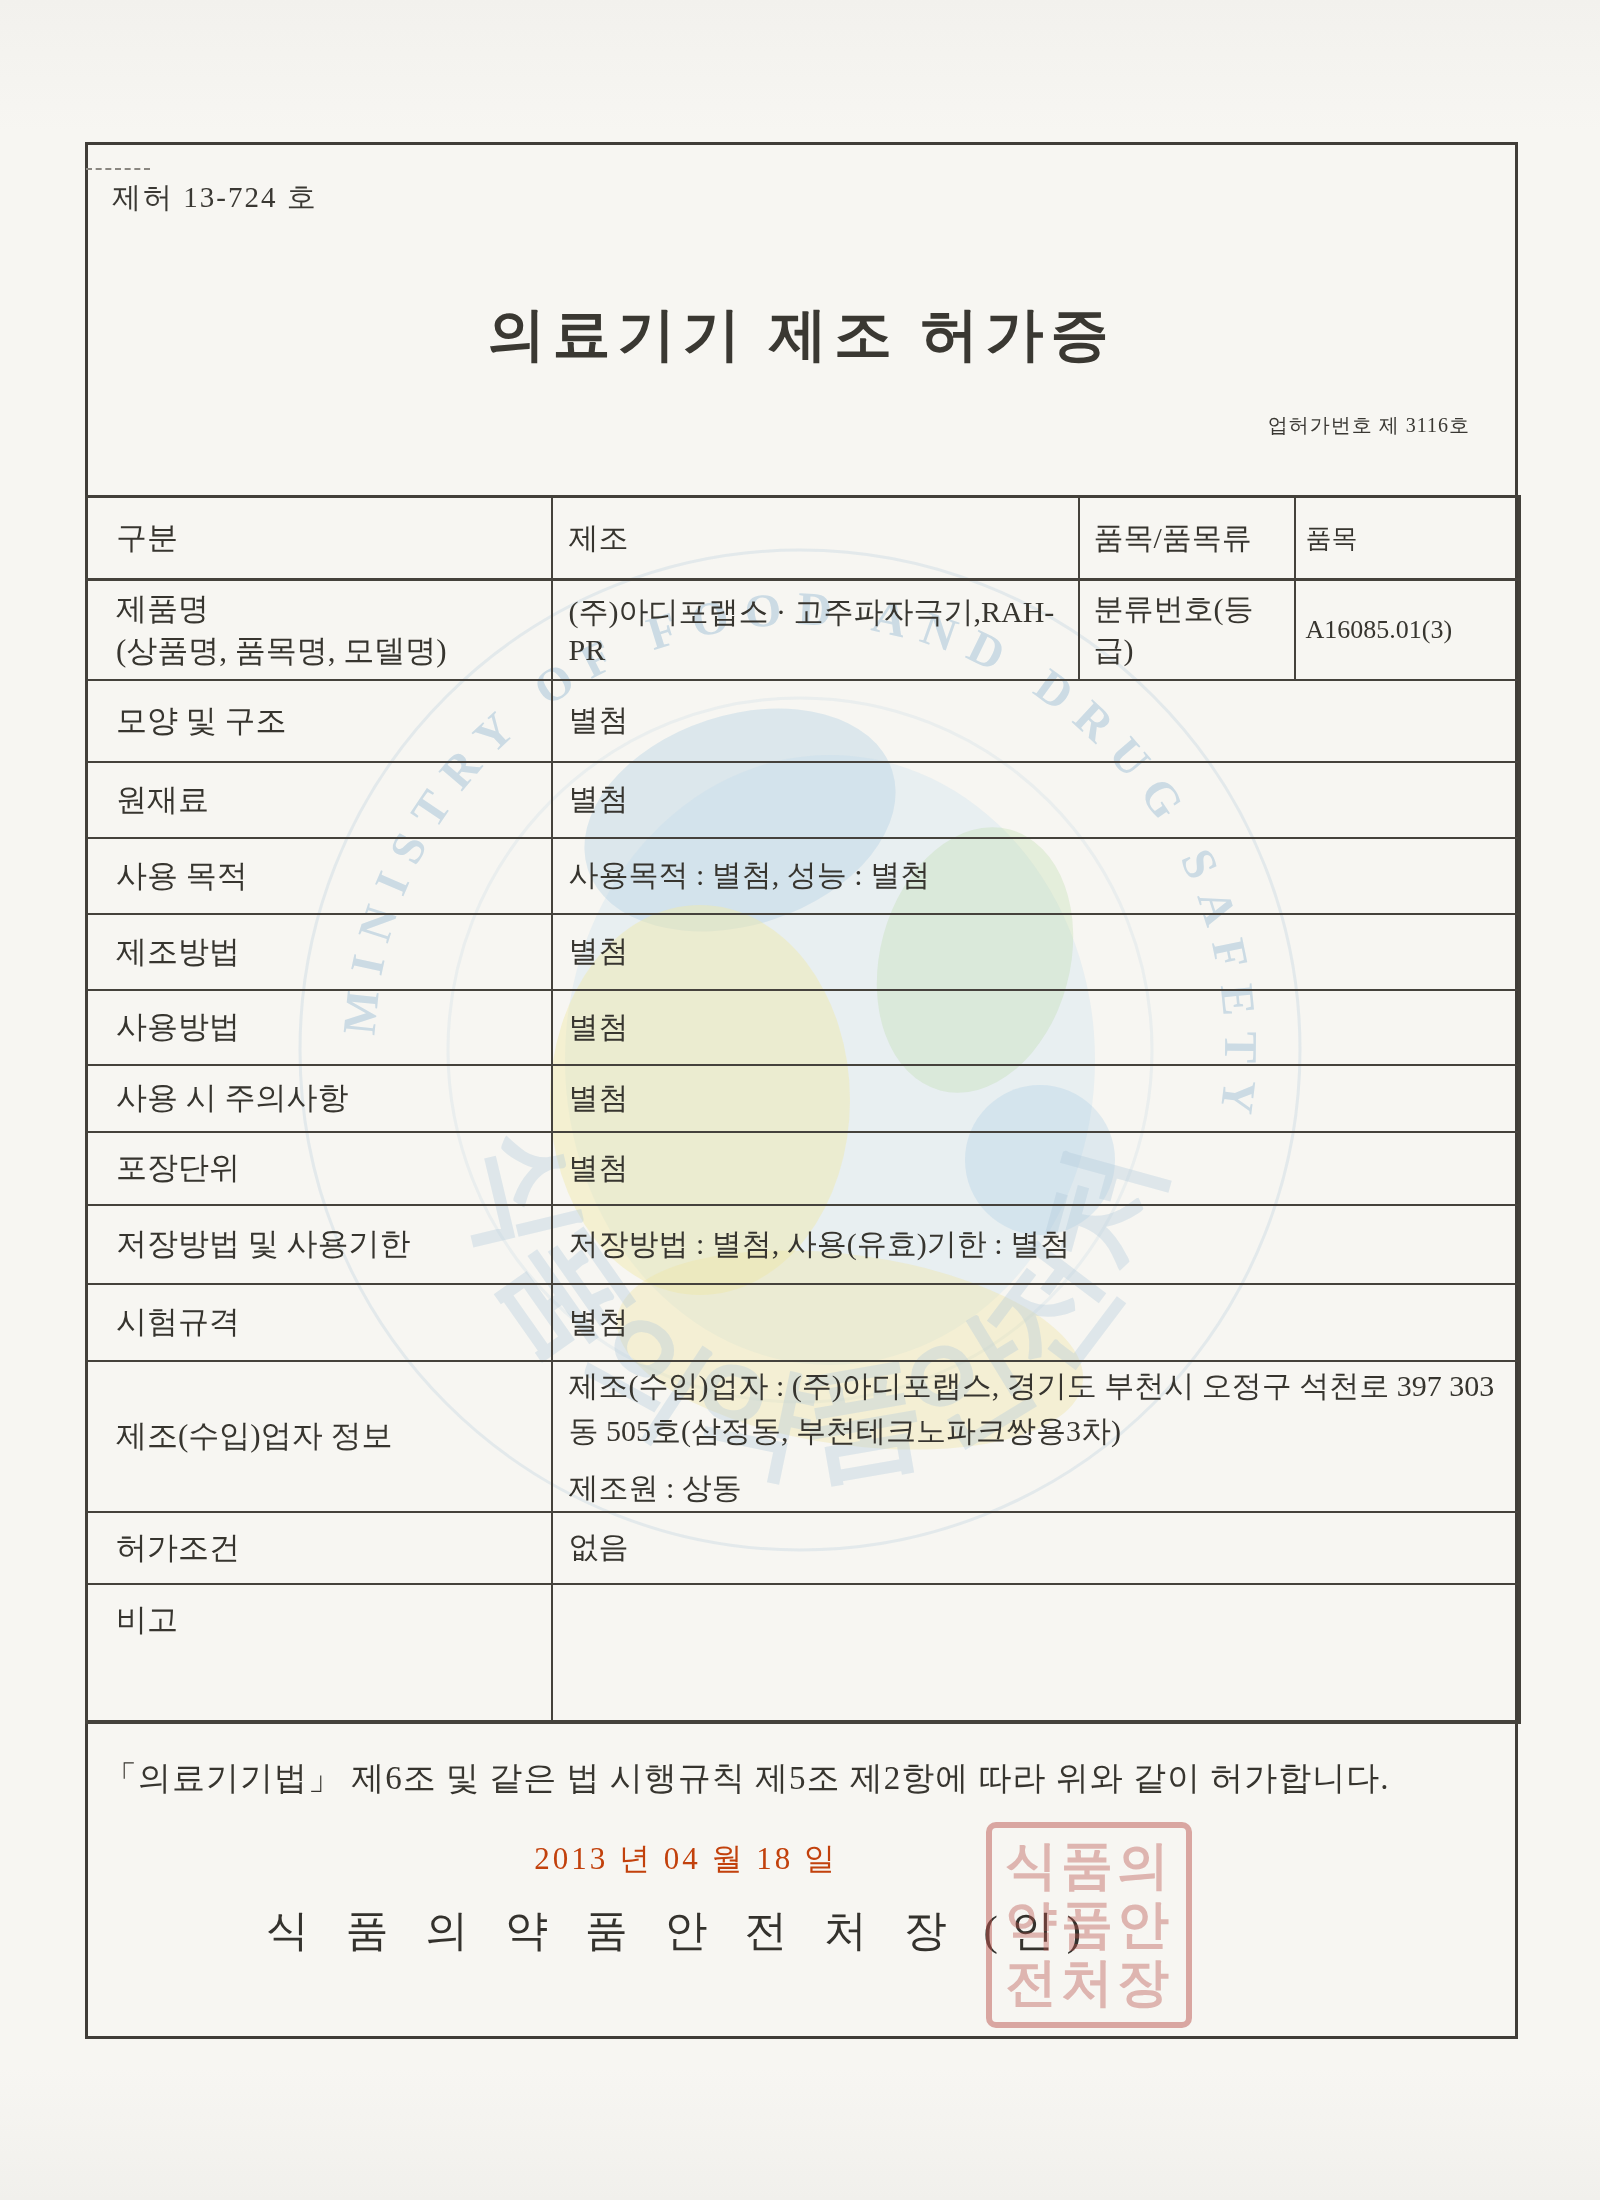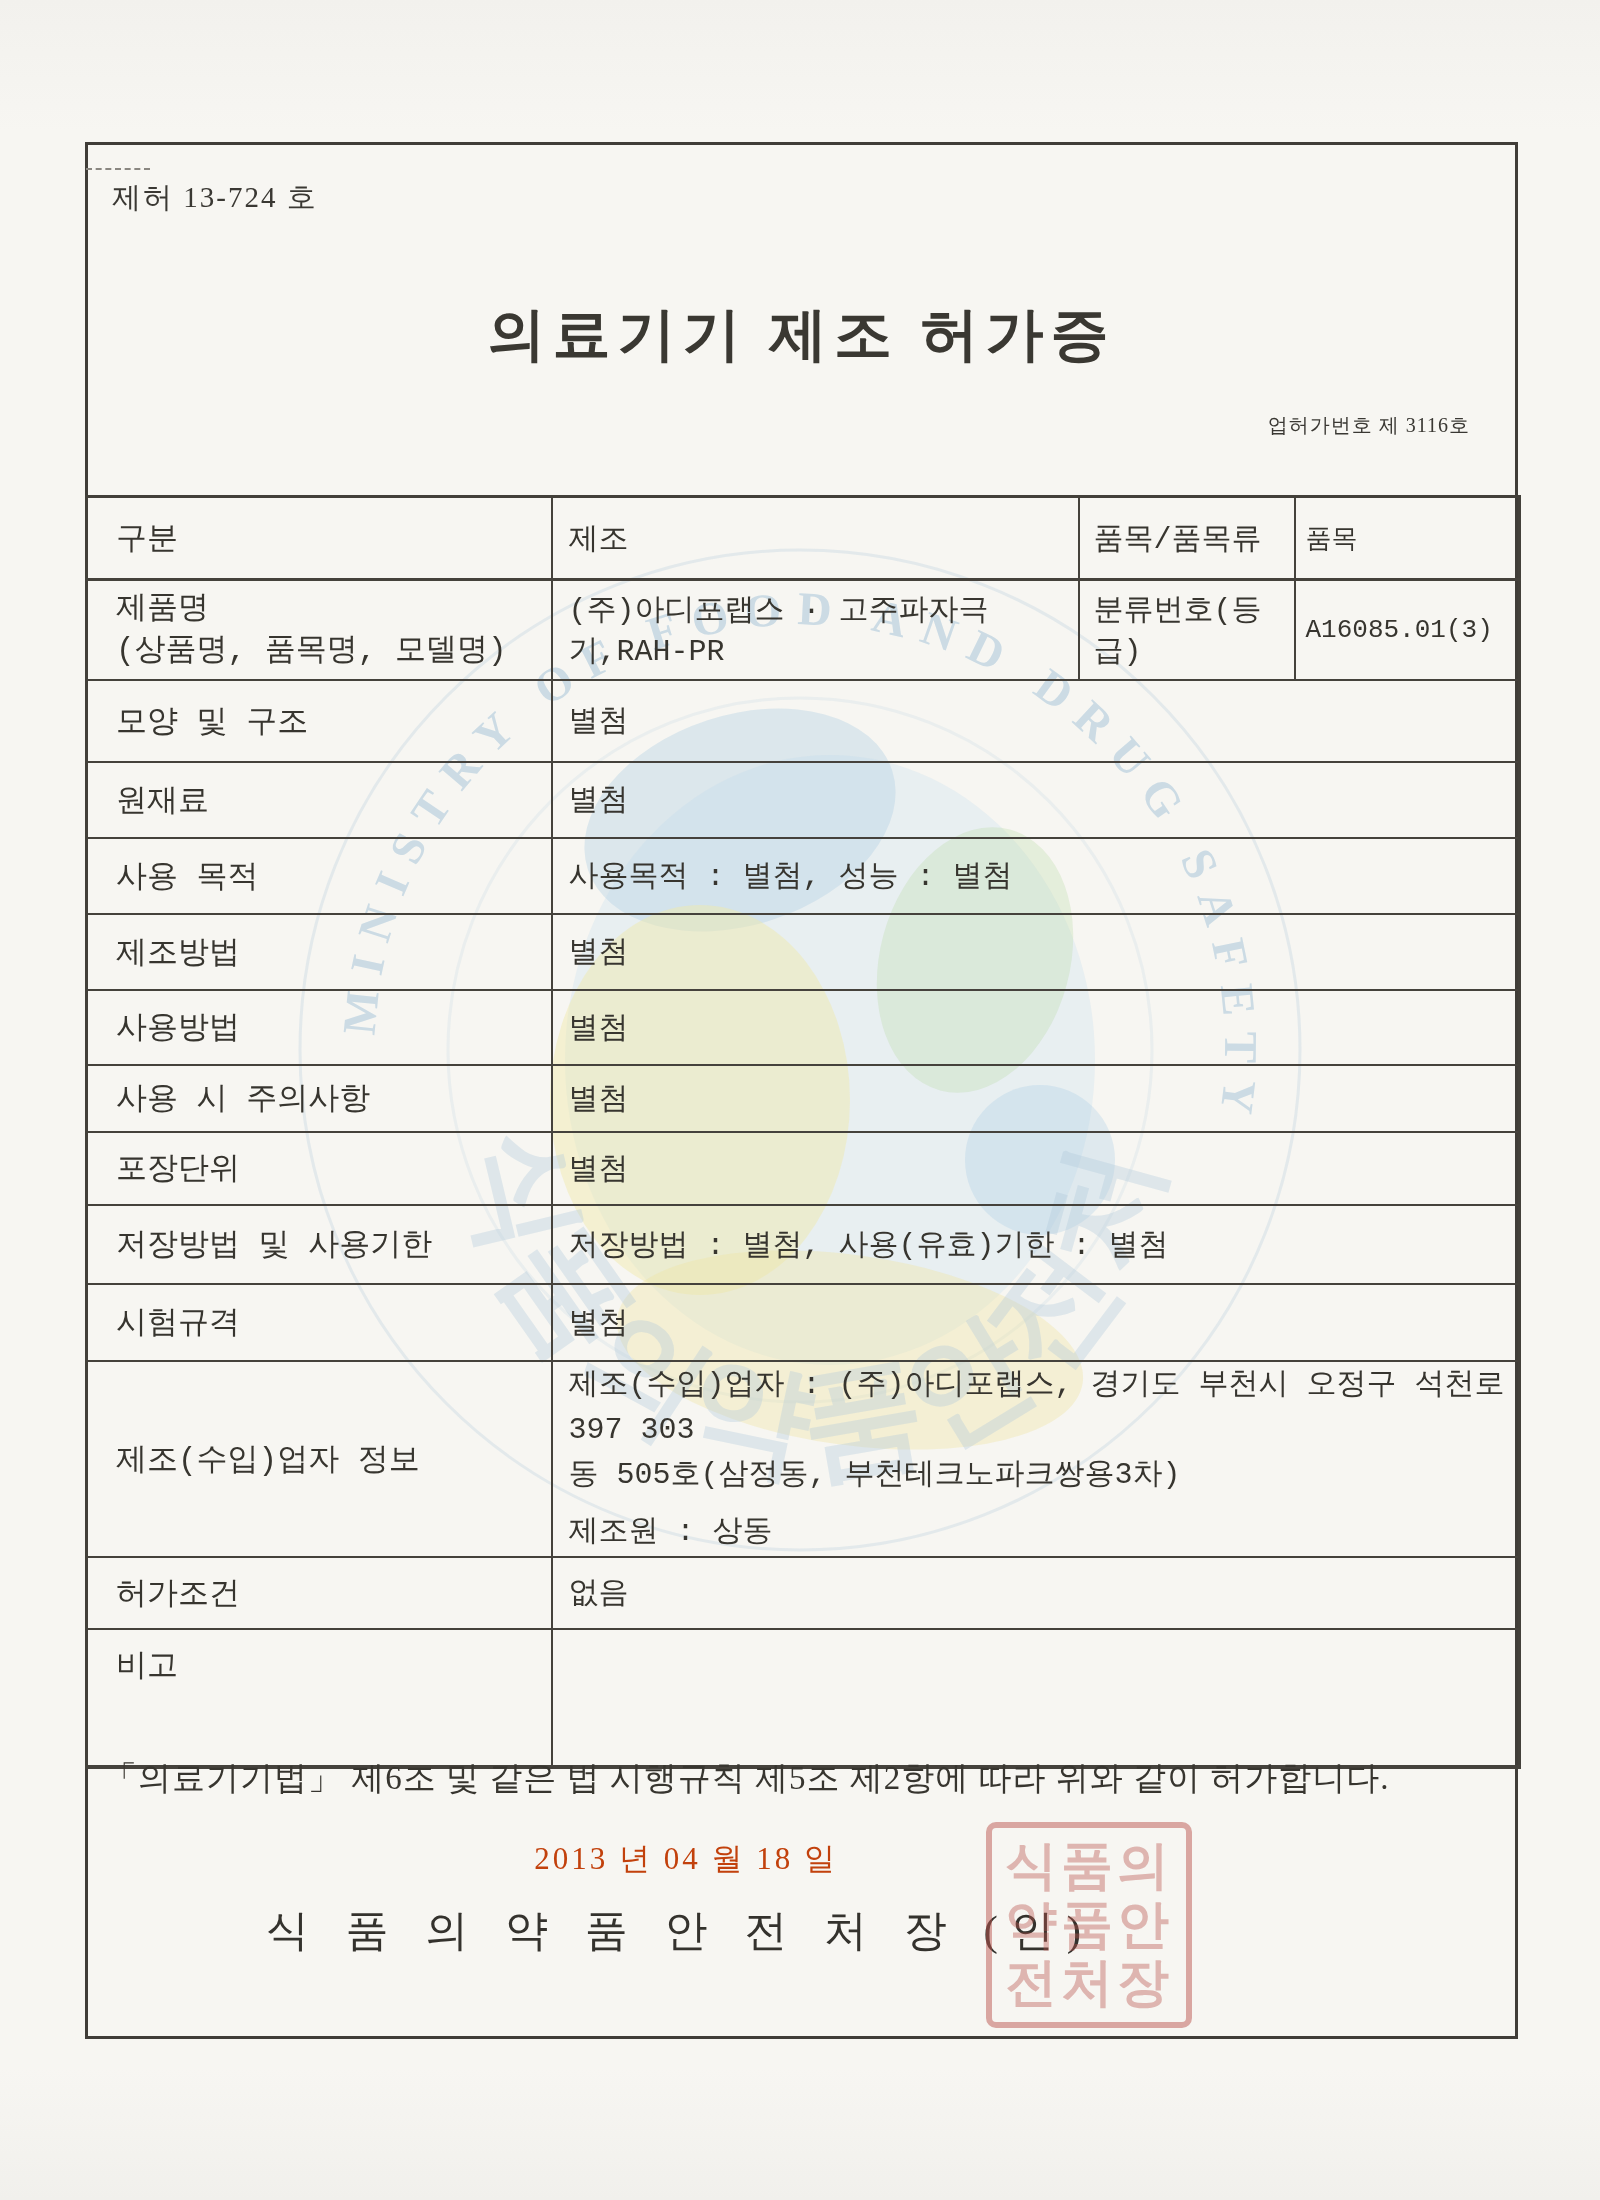--- a/index.html
+++ b/index.html
@@ -28,21 +28,21 @@
   
   .watermark{position:absolute;left:270px;top:520px;width:1060px;height:1060px;pointer-events:none;}
 
   
   table.cert{
     position:absolute;left:85px;top:495px;width:1433px;
     border-collapse:collapse;table-layout:fixed;
     font-size:31px;color:#37352f;
   }
   table.cert{border:3px solid #43403a;border-top-width:3px;}
-  table.cert td{border:2px solid #45423c;vertical-align:middle;box-sizing:border-box;background:transparent;font-family:Liberation Mono, monospace;}
+  table.cert td{border:2px solid #45423c;vertical-align:middle;box-sizing:border-box;background:transparent;}
   table.cert tr.hdr td{border-bottom-width:3px;}
   table.cert tr.last td{border-bottom-width:4px;}
   td.lbl{padding-left:28px;}
   td.val{padding-left:16px;font-size:30px;}
   td.c3{padding-left:14px;font-size:30px;}
   td.c4{padding-left:10px;font-size:26px;font-family:"Liberation Serif","DejaVu Serif",serif;}
   .two-line div{line-height:1.35;}
   .maker div{line-height:1.5;}
   .maker .m3{margin-top:12px;}
 

